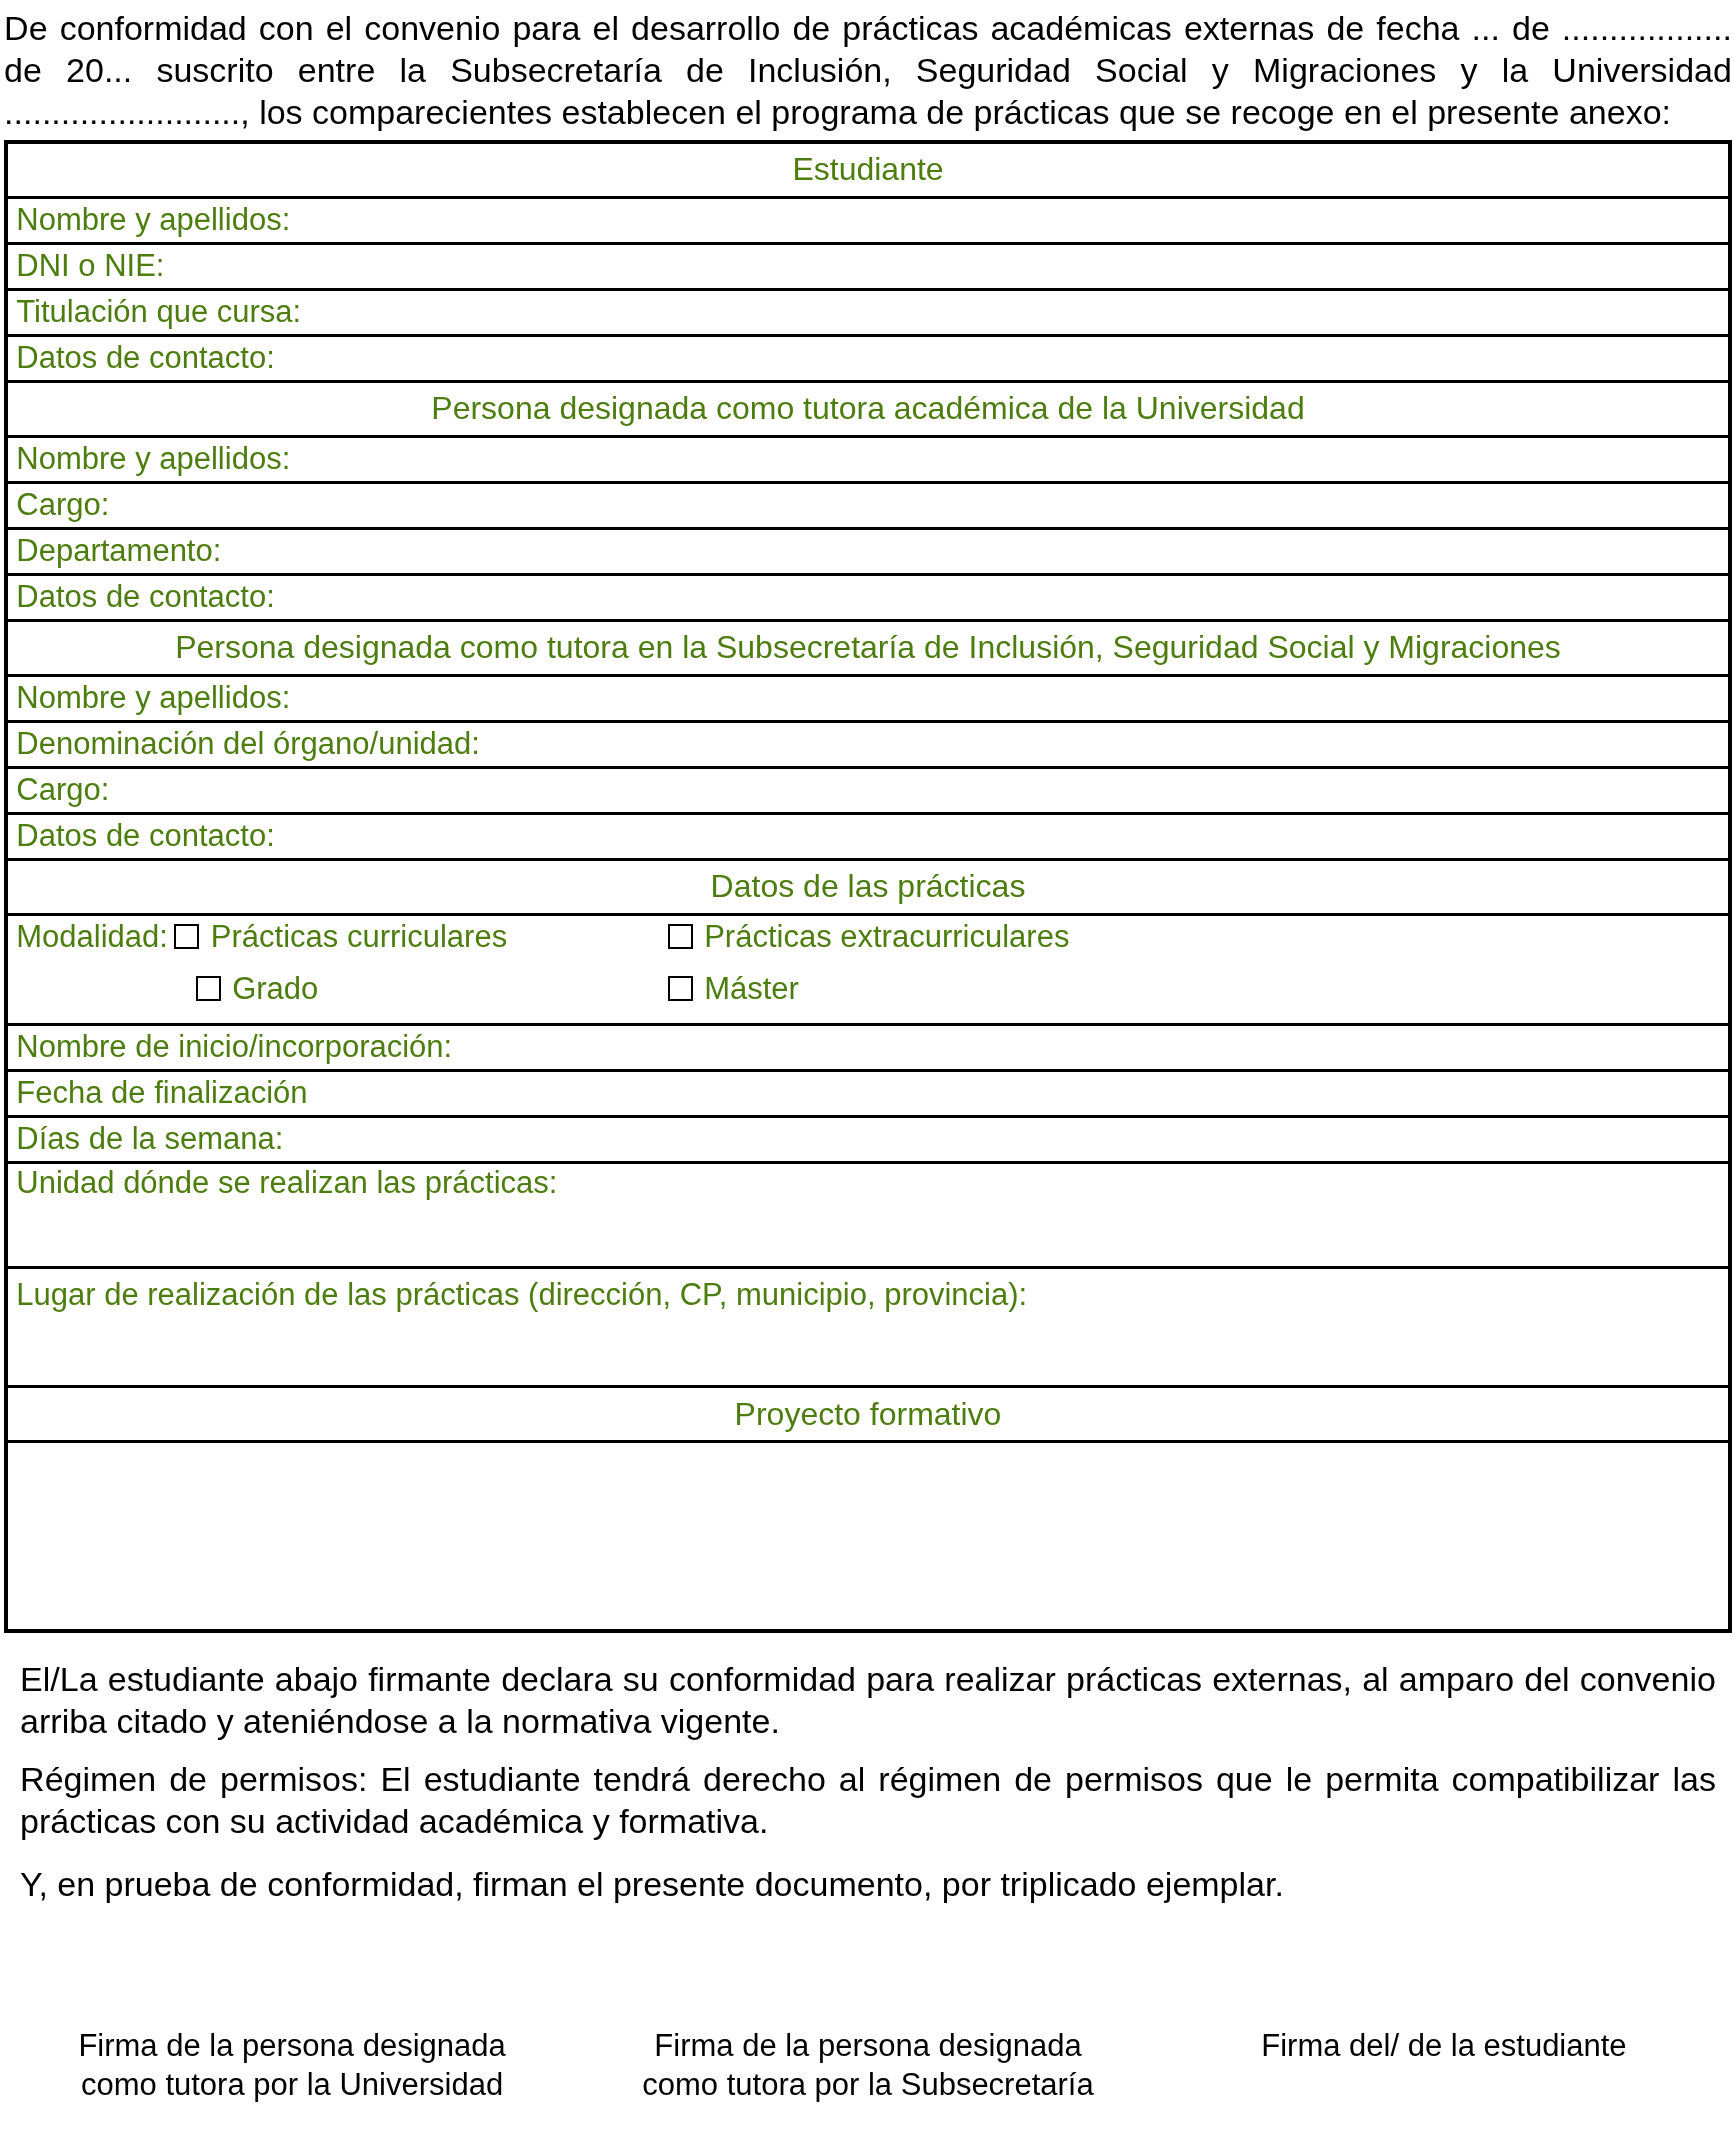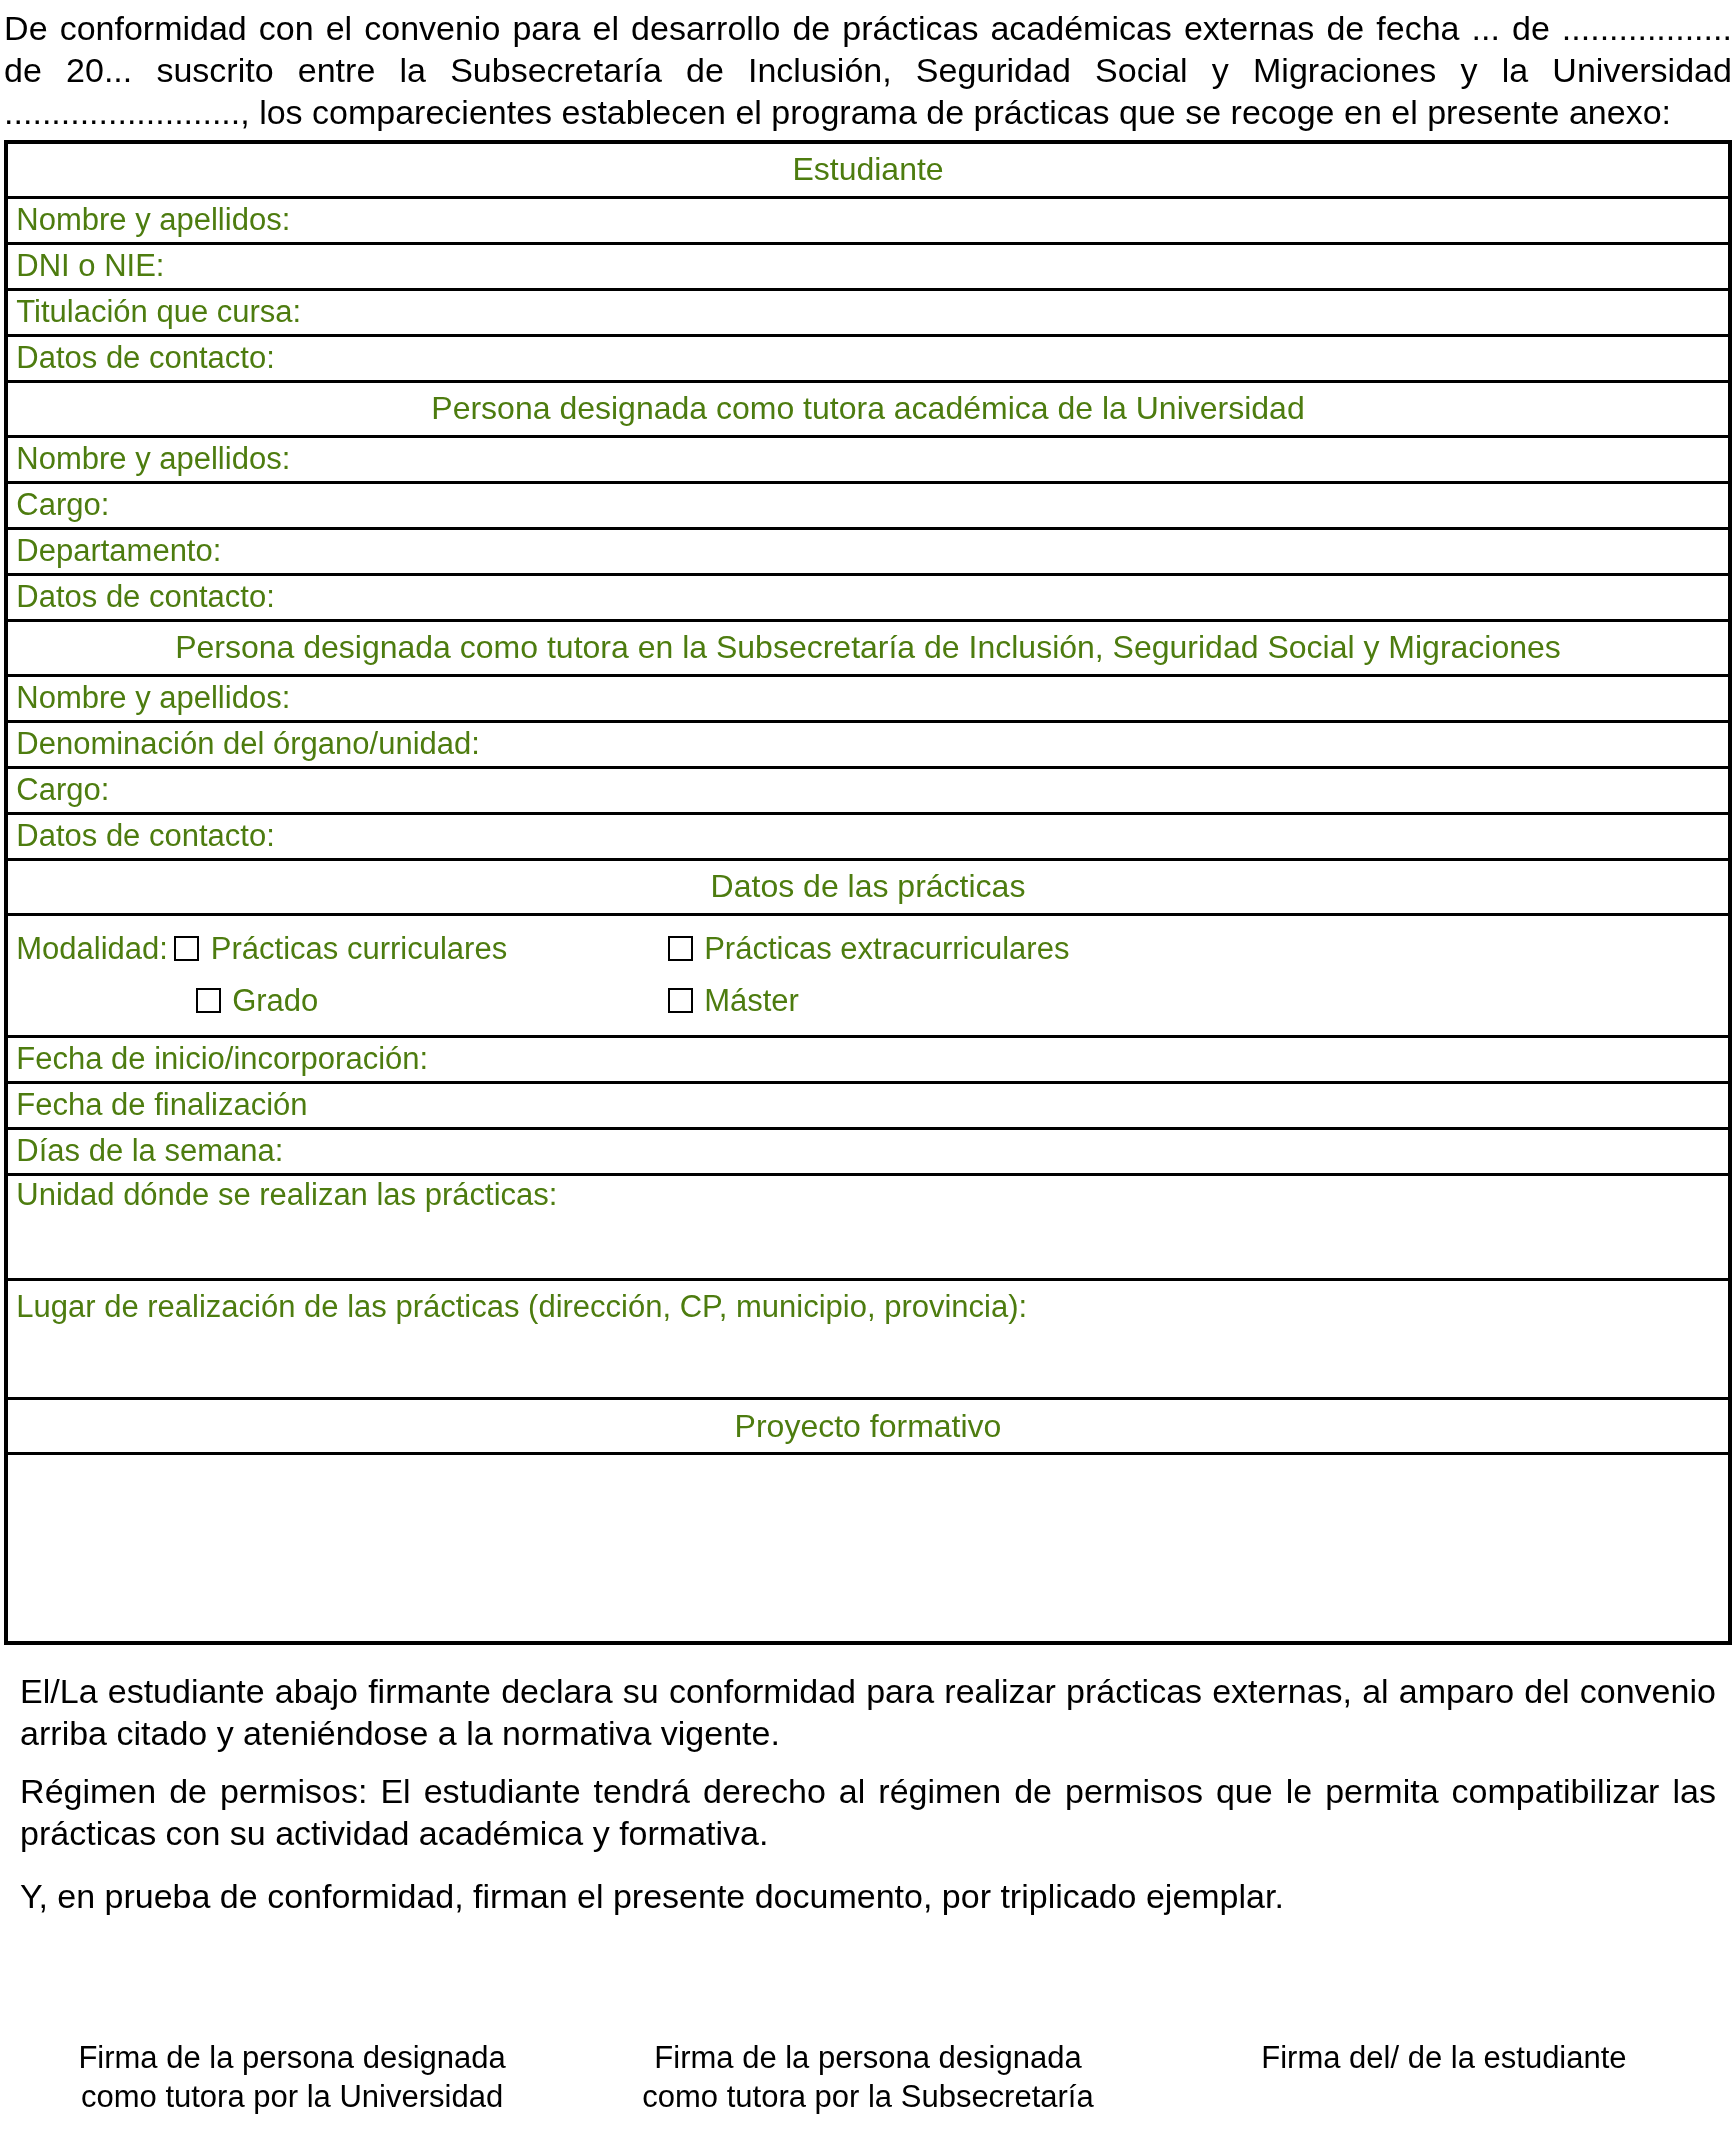--- a/index.html
+++ b/index.html
@@ -11,21 +11,21 @@
   .page{box-sizing:border-box;width:1736px;height:1868px;padding:4.1px 4.1px 0 4.1px;}
   .para{font-size:34px;line-height:42px;text-align:justify;margin:16px;}
   .intro{margin:3.3px 0 6.5px 0;}
   table.form{border-collapse:collapse;width:100%;table-layout:fixed;border:4.9px solid #000;}
   td{border:3.3px solid #000;font-size:31px;padding:0 8.2px;color:#4d7c0f;}
   td.hdr{text-align:center;vertical-align:middle;height:52px;font-size:32px;}
   td.lbl{height:43px;vertical-align:middle;}
   tr.tall td{height:101px;vertical-align:top;padding-top:1px;}
   tr.taller td{height:108px;vertical-align:top;padding-top:8.2px;}
   tr.empty td{height:186px;}
-  td.mod{height:106px;vertical-align:top;padding-top:13px;}
+  td.mod{height:106px;vertical-align:top;padding-top:1px;}
   .mod-line{line-height:39px;white-space:nowrap;}
   .mod-line.line2{margin-top:13px;}
   .mod-left{display:inline-block;box-sizing:border-box;width:645px;vertical-align:top;}
   .mod-left.indent{padding-left:173px;}
   .mod-right{display:inline-block;vertical-align:top;}
   .cb{
     display:inline-block;box-sizing:border-box;width:25px;height:25px;
     border:2.4px solid #000;background:#fff;vertical-align:-2.4px;
     margin:0 11.4px 0 6.5px;
   }
@@ -111,21 +111,21 @@
             <span class="mod-left indent">
               <span class="cb"></span><span>Grado</span>
             </span><span class="mod-right">
               <span class="cb"></span><span>Máster</span>
             </span>
           </div>
         </td>
       </tr>
 
       <tr>
-          <td class="lbl">Fecha de inicio/incorporación:</td>
+          <td class="lbl">Nombre de inicio/incorporación:</td>
         </tr>
       <tr>
           <td class="lbl">Fecha de finalización</td>
         </tr>
       <tr>
           <td class="lbl">Días de la semana:</td>
         </tr>
       <tr class="tall">
           <td>Unidad dónde se realizan las prácticas:</td>
         </tr>

